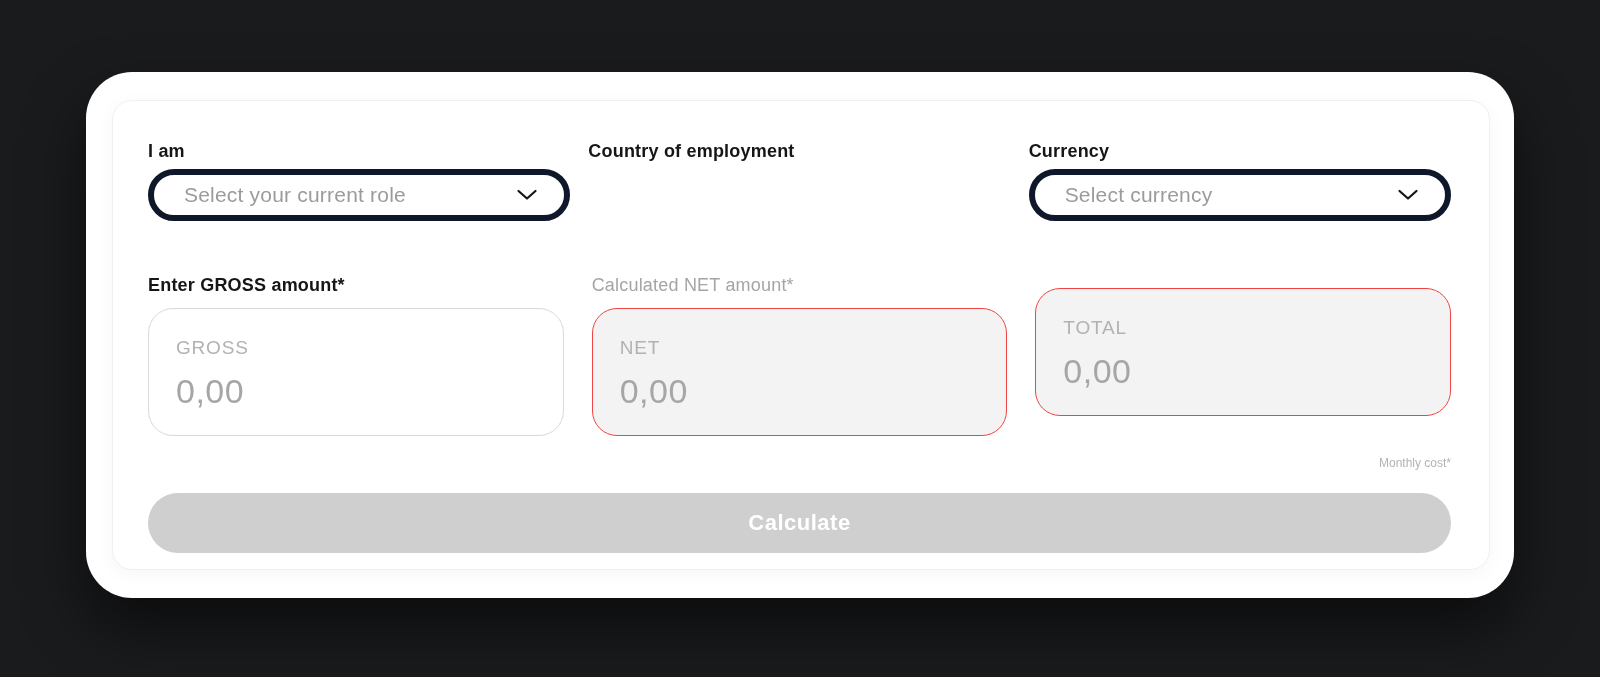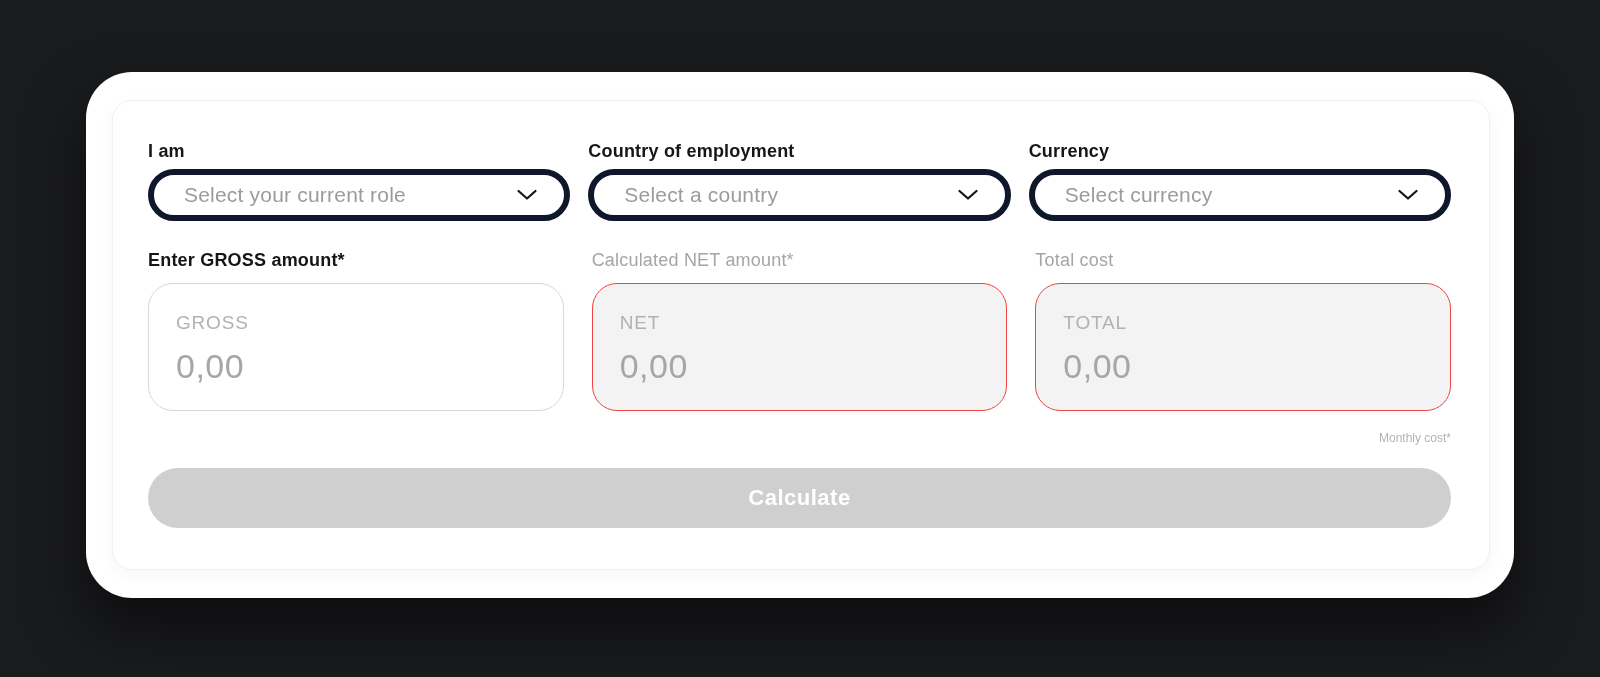--- a/index.html
+++ b/index.html
@@ -42,21 +42,21 @@
     box-shadow: 0 4px 18px rgba(0,0,0,0.04);
     padding: 40px 38px 35px 35px;
   }
 
   .row {
     display: grid;
     grid-template-columns: 1fr 1fr 1fr;
   }
 
   .selects-row { column-gap: 18px; }
-  .amounts-row { column-gap: 28px; margin-top: 29px; }
+  .amounts-row { column-gap: 28px; margin-top: 54px; }
 
   .field-label {
     font-size: 18px;
     line-height: 20px;
     font-weight: bold;
     color: #161616;
     letter-spacing: 0.2px;
   }
 
   .field-label.muted {
@@ -155,28 +155,20 @@
             <span class="chevron">
               <svg width="22" height="12" viewBox="0 0 22 12">
                 <path d="M2.5 2 L11 9.5 L19.5 2" stroke="#141414" stroke-width="2.2" fill="none" stroke-linecap="round" stroke-linejoin="round"></path>
               </svg>
             </span>
           </div>
         </div>
 
         <div class="field">
           <div class="field-label">Country of employment</div>
-          <div class="select-box">
-            <span class="select-placeholder">Select a country</span>
-            <span class="chevron">
-              <svg width="22" height="12" viewBox="0 0 22 12">
-                <path d="M2.5 2 L11 9.5 L19.5 2" stroke="#141414" stroke-width="2.2" fill="none" stroke-linecap="round" stroke-linejoin="round"></path>
-              </svg>
-            </span>
-          </div>
         </div>
 
         <div class="field">
           <div class="field-label">Currency</div>
           <div class="select-box">
             <span class="select-placeholder">Select currency</span>
             <span class="chevron">
               <svg width="22" height="12" viewBox="0 0 22 12">
                 <path d="M2.5 2 L11 9.5 L19.5 2" stroke="#141414" stroke-width="2.2" fill="none" stroke-linecap="round" stroke-linejoin="round"></path>
               </svg>
@@ -199,21 +191,20 @@
 
         <div class="field">
           <div class="field-label muted">Calculated NET amount*</div>
           <div class="amount-box readonly">
             <div class="amount-title">NET</div>
             <div class="amount-value">0,00</div>
           </div>
         </div>
 
         <div class="field">
-          <div class="field-label muted">Total cost</div>
           <div class="amount-box readonly">
             <div class="amount-title">TOTAL</div>
             <div class="amount-value">0,00</div>
           </div>
         </div>
 
       </div>
 
       <div class="note">Monthly cost*</div>
 

